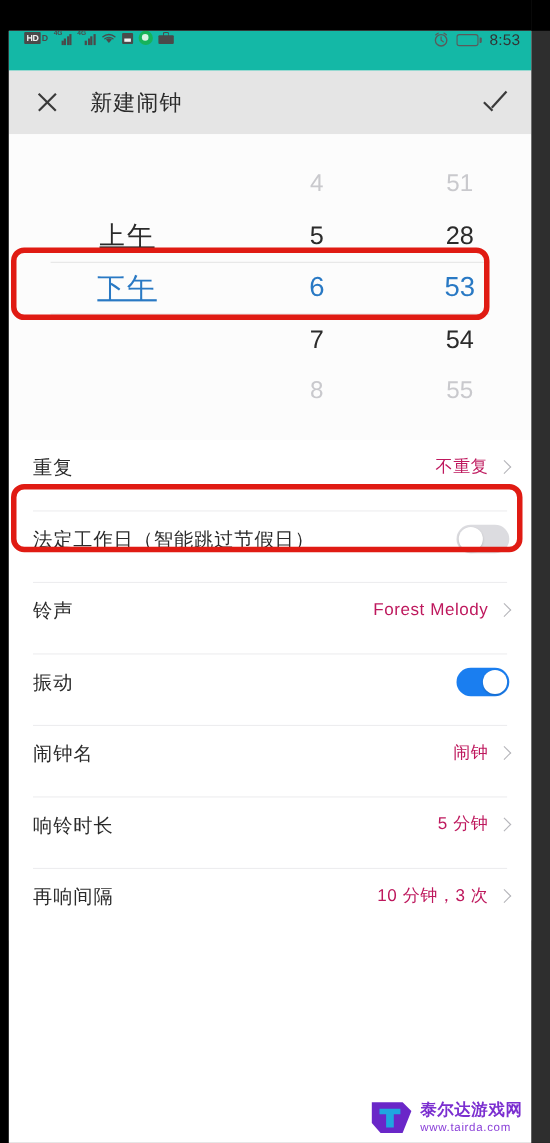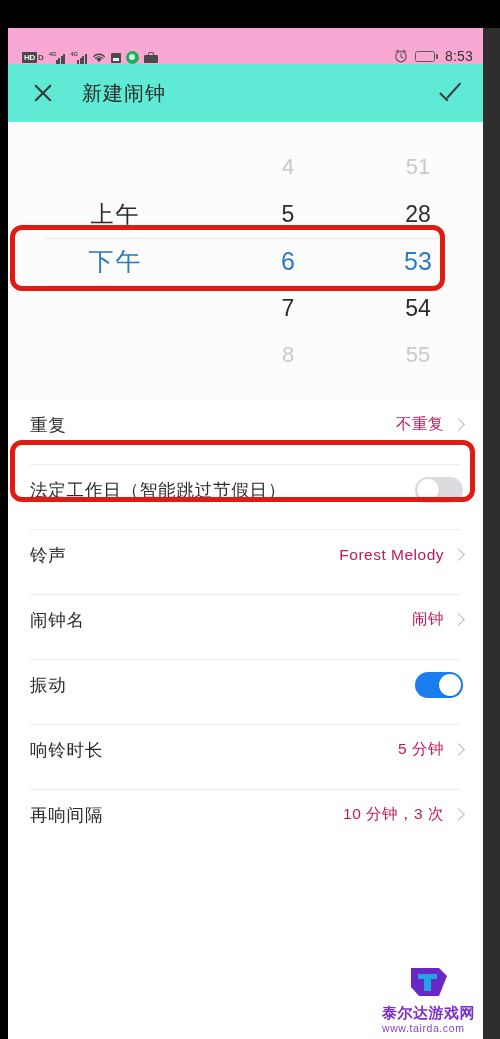--- a/index.html
+++ b/index.html
@@ -22,22 +22,22 @@
   }
 
   .screen {
     position:absolute; left:8px; top:28px; width:475px; height:1011px;
     background:#ffffff;
     overflow:hidden;
   }
 
   
   .statusbar {
-    position:relative; height:36px; background:#f9a8d4;
-    display:flex; align-items:flex-end; justify-content:space-between;
+    position:relative; height:36px; background:#14b8a6;
+    display:flex; align-items:flex-start; justify-content:space-between;
     padding:0 10px 0 14px;
   }
   .sb-left { display:flex; align-items:center; gap:5px; }
   .sb-right { display:flex; align-items:center; gap:7px; }
 
   .hd-badge {
     display:inline-flex; align-items:center; gap:1px;
   }
   .hd-box {
     background:#4a4a4a; color:#f2f2f2; font-size:8px; font-weight:bold;
@@ -70,21 +70,21 @@
 
   .alarm-icon { width:14px; height:14px; position:relative; }
   .battery { display:inline-flex; align-items:center; }
   .battery .shell{ width:20px; height:11px; border:1.3px solid #5a5a5a; border-radius:2.5px; padding:1.3px;}
   .battery .fill{ width:45%; height:100%; background:#5a5a5a; border-radius:1px;}
   .battery .tip{ width:2px; height:5px; background:#5a5a5a; border-radius:0 1px 1px 0; margin-left:1px;}
   .clock { font-size:14px; color:#333; letter-spacing:.2px; }
 
   
   .titlebar {
-    height:58px; background:#5eead4;
+    height:58px; background:#e5e5e5;
     display:flex; align-items:center; padding:0 18px 0 22px;
   }
   .close-x { width:26px; height:26px; position:relative; cursor:pointer; }
   .close-x::before, .close-x::after{
     content:""; position:absolute; left:2px; top:12px; width:22px; height:1.8px; background:#3a3a3a;
   }
   .close-x::before{ transform:rotate(45deg); }
   .close-x::after{ transform:rotate(-45deg); }
   .title-text { margin-left:26px; font-size:20px; color:#2b2b2b; letter-spacing:1px; }
   .check { margin-left:auto; width:28px; height:28px; position:relative; cursor:pointer;}
@@ -96,21 +96,21 @@
   
   .picker {
     position:relative; height:278px; background:#fcfcfc;
     display:flex; flex-direction:column; justify-content:center;
   }
   .picker-rows { position:relative; }
   .prow {
     display:flex; align-items:center; height:47px;
   }
   .pcol { text-align:center; }
-  .pcol.ampm { width:215px; }
+  .pcol.ampm { width:215px;text-decoration:underline; }
   .pcol.hour { width:130px; }
   .pcol.min  { width:130px; }
 
   .v-far  { color:#c9c9cd; font-size:22px; }
   .v-near { color:#2b2b2b; font-size:23px; }
   .v-sel  { color:#2979c4; font-size:25px; }
   .v-sel.cn { letter-spacing:2px; }
   .v-near.cn { letter-spacing:2px; }
 
   .pdiv {
@@ -148,21 +148,21 @@
   .redbox {
     position:absolute; border:5px solid #e01b13; border-radius:12px;
     pointer-events:none;
   }
   #redbox-picker { left:10px; top:225px; width:435px; height:66px; }
   #redbox-repeat { left:10px; top:440px; width:465px; height:62px; }
 
   
   .watermark {
     position:absolute; right:8px; bottom:6px;
-    display:flex; align-items:center; gap:6px;flex-direction:column;
+    display:flex; align-items:center; gap:6px;
   }
   .wm-logo { width:40px; height:34px; position:relative; }
   .wm-text { display:flex; flex-direction:column; line-height:1; }
   .wm-name { font-size:15px; font-weight:bold; color:#7b2fd0; letter-spacing:.5px; }
   .wm-url  { font-size:10.5px; color:#8a3fd8; letter-spacing:.6px; margin-top:3px;}
 </style>
 </head>
 <body>
 
 <div id="root">
@@ -286,31 +286,31 @@
       </div>
 
       <div class="lrow">
         <span class="label">铃声</span>
         <span class="value">Forest Melody</span>
         <span class="chev"></span>
         <span class="sep"></span>
       </div>
 
       <div class="lrow">
-        <span class="label">闹钟名</span>
-        <span class="value">闹钟</span>
-        <span class="chev"></span>
-        <span class="sep"></span>
-      </div>
-
-      <div class="lrow">
         <span class="label">振动</span>
         <span class="toggle on">
             <span class="knob"></span>
           </span>
+        <span class="sep"></span>
+      </div>
+
+      <div class="lrow">
+        <span class="label">闹钟名</span>
+        <span class="value">闹钟</span>
+        <span class="chev"></span>
         <span class="sep"></span>
       </div>
 
       <div class="lrow">
         <span class="label">响铃时长</span>
         <span class="value">5 分钟</span>
         <span class="chev"></span>
         <span class="sep"></span>
       </div>
 

